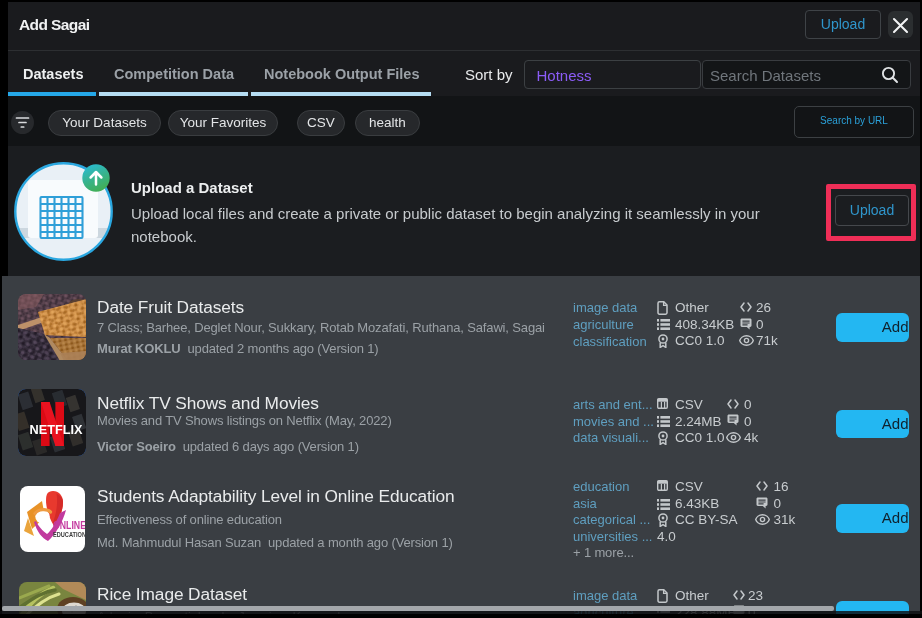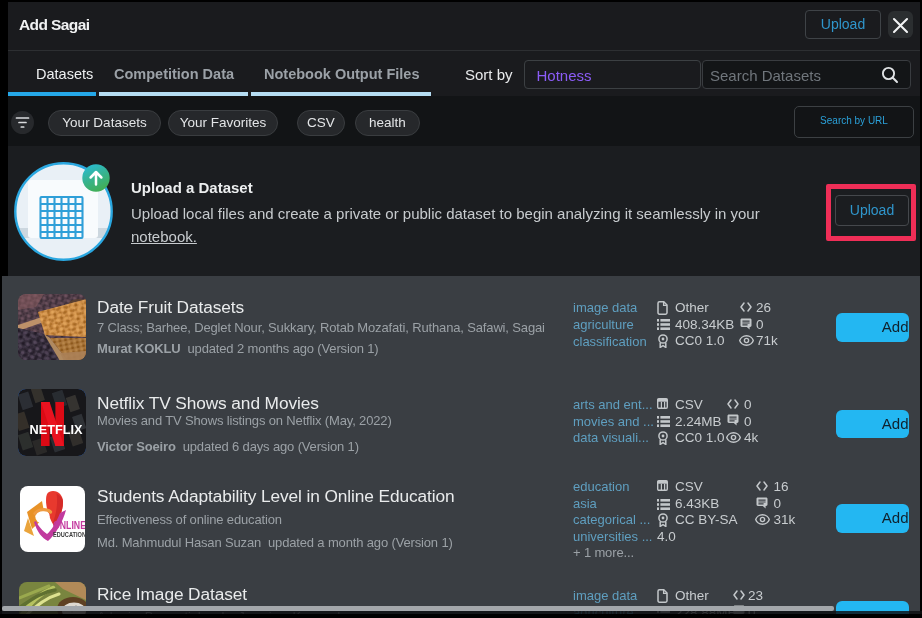--- a/index.html
+++ b/index.html
@@ -19,21 +19,21 @@
   <div class="abs" id="upsec" style="left:8px; top:146px;  width:912px; height:130px; background:#1b1d20;"></div>
   <div class="abs" id="list" style="left:2px; top:276px;  width:918px; height:342px; background:#3a3e43;"></div>
 
   <div class="abs nw" style="left:19px; top:16px; font-size:15.5px; font-weight:700; letter-spacing:-0.6px; color:#f1f2f3;">Add Sagai</div>
   <div class="abs nw" style="left:805px; top:10px; width:76px; height:29px; border:1px solid #3f4347; border-radius:4px; color:#2f96cc; font-size:14px; font-weight:500; text-align:center; line-height:27px;">Upload</div>
   <div class="abs" style="left:888px; top:11px; width:25px; height:27px; background:#2b2e30; border-radius:6px;"></div>
   <svg class="abs" style="left:892px; top:17px;" width="17" height="17" viewBox="0 0 17 17">
       <path d="M2 2 L15 15 M15 2 L2 15" stroke="#f2f3f4" stroke-width="2.1" stroke-linecap="round"></path>
     </svg>
 
-  <div class="abs nw" style="left:36px;  top:66px; font-size:14.5px; font-weight:400; color:#eef0f1;">Datasets</div>
+  <div class="abs nw" style="left:23px;  top:66px; font-size:14.5px; font-weight:700; color:#eef0f1;">Datasets</div>
   <div class="abs nw" style="left:114px; top:66px; font-size:14.5px; font-weight:700; color:#9ba1a7;">Competition Data</div>
   <div class="abs nw" style="left:264px; top:66px; font-size:14.5px; font-weight:700; color:#9ba1a7;">Notebook Output Files</div>
   <div class="abs" style="left:8px;   top:92px; width:88px;  height:4px; background:#25a8e8;"></div>
   <div class="abs" style="left:99px;  top:92px; width:149px; height:4px; background:#b5ddf3;"></div>
   <div class="abs" style="left:251px; top:92px; width:180px; height:4px; background:#b5ddf3;"></div>
 
   <div class="abs nw" style="left:465px; top:66px; font-size:15px; color:#e8eaec;">Sort by</div>
   <div class="abs" style="left:524px; top:60px; width:177px; height:29px; border:1px solid #3c4043; border-radius:4px;"></div>
   <div class="abs nw" style="left:536.5px; top:66.5px; font-size:15px; color:#8b5cf6;">Hotness</div>
   <div class="abs" style="left:702px; top:60px; width:209px; height:29px; background:#131517; border:1px solid #393c40; border-radius:4px;"></div>
@@ -74,21 +74,21 @@
         <path d="M28.5 44 H70.5 M28.5 51 H70.5 M28.5 58 H70.5 M28.5 65 H70.5 M28.5 72 H70.5"></path>
         <path d="M35.5 37 V78 M42.5 37 V78 M49.5 37 V78 M56.5 37 V78 M63.5 37 V78"></path>
       </g>
     </g>
     <circle cx="51.5" cy="51.5" r="48.2" fill="none" stroke="#2aa7e0" stroke-width="2.4"></circle>
     <circle cx="84" cy="18" r="13.7" fill="url(#badge)"></circle>
     <path d="M84 24.5 V12.5 M78.6 17.5 L84 12 L89.4 17.5" stroke="#fff" stroke-width="2.5" fill="none" stroke-linecap="round" stroke-linejoin="round"></path>
   </svg>
   <div class="abs nw" style="left:131px; top:179px; font-size:15px; font-weight:700; color:#eceeef;">Upload a Dataset</div>
   <div class="abs nw" style="left:131px; top:204.5px; font-size:15px; color:#c7cbce;">Upload local files and create a private or public dataset to begin analyzing it seamlessly in your</div>
-  <div class="abs nw" style="left:131px; top:228px; font-size:15px; color:#c7cbce;text-decoration:underline;">notebook.</div>
+  <div class="abs nw" style="left:131px; top:228px; font-size:15px; color:#c7cbce;">notebook.</div>
   <div class="abs" style="left:826px; top:184px; width:90px; height:57px; border:5px solid #ef2e57; border-radius:2px;"></div>
   <div class="abs nw" style="left:835px; top:195px; width:74px; height:31px; border:1px solid #45484c; border-radius:4px; color:#2f96cc; font-size:14px; font-weight:500; text-align:center; line-height:29px;">Upload</div>
 
   <style>
     .title{font-size:17.3px;font-weight:500;color:#e9ebec;letter-spacing:-0.1px}
     .sub{font-size:13px;color:#9ba1a6;letter-spacing:-0.15px}
     .tag{font-size:13px;color:#5f9fc0}
     .ft{font-size:13.5px;color:#c8cccf}
     .addbtn{background:#23b7f2;border-radius:6px;color:#10222e;font-size:15px;font-weight:500;text-align:right;line-height:28px;}
     .thumb{border-radius:8px;overflow:hidden}

